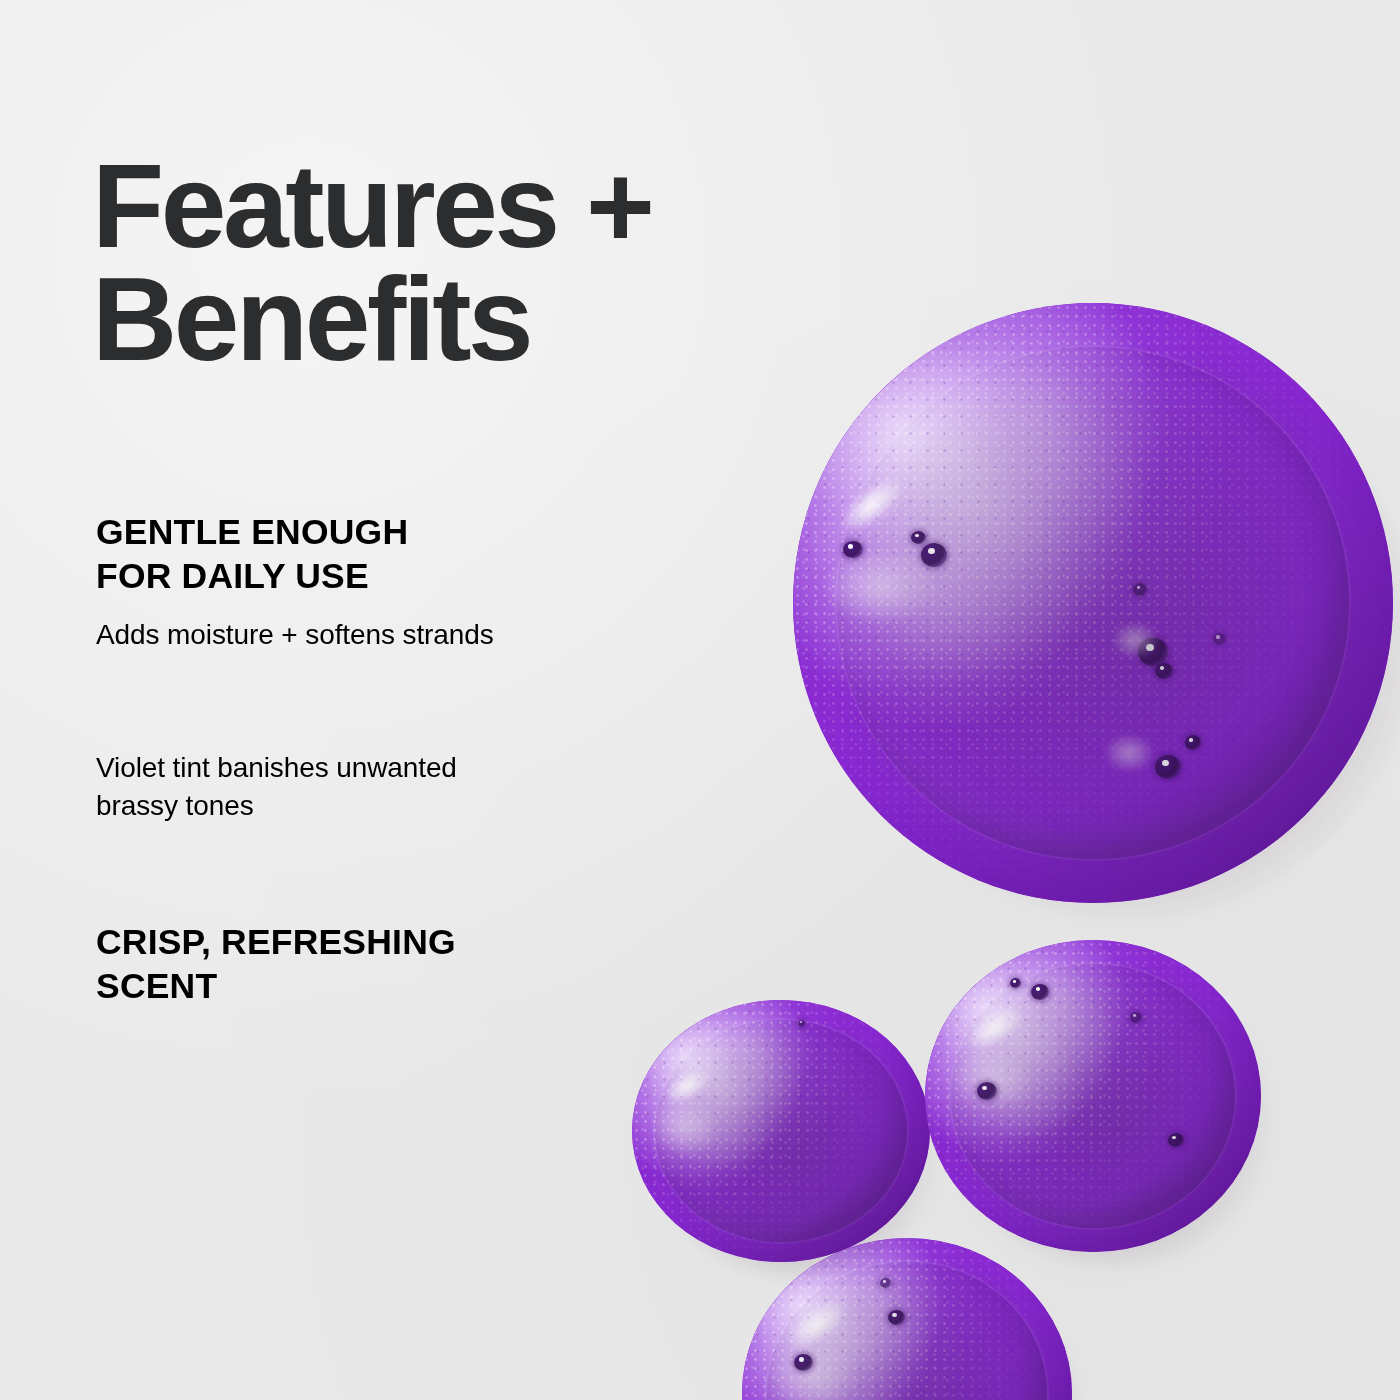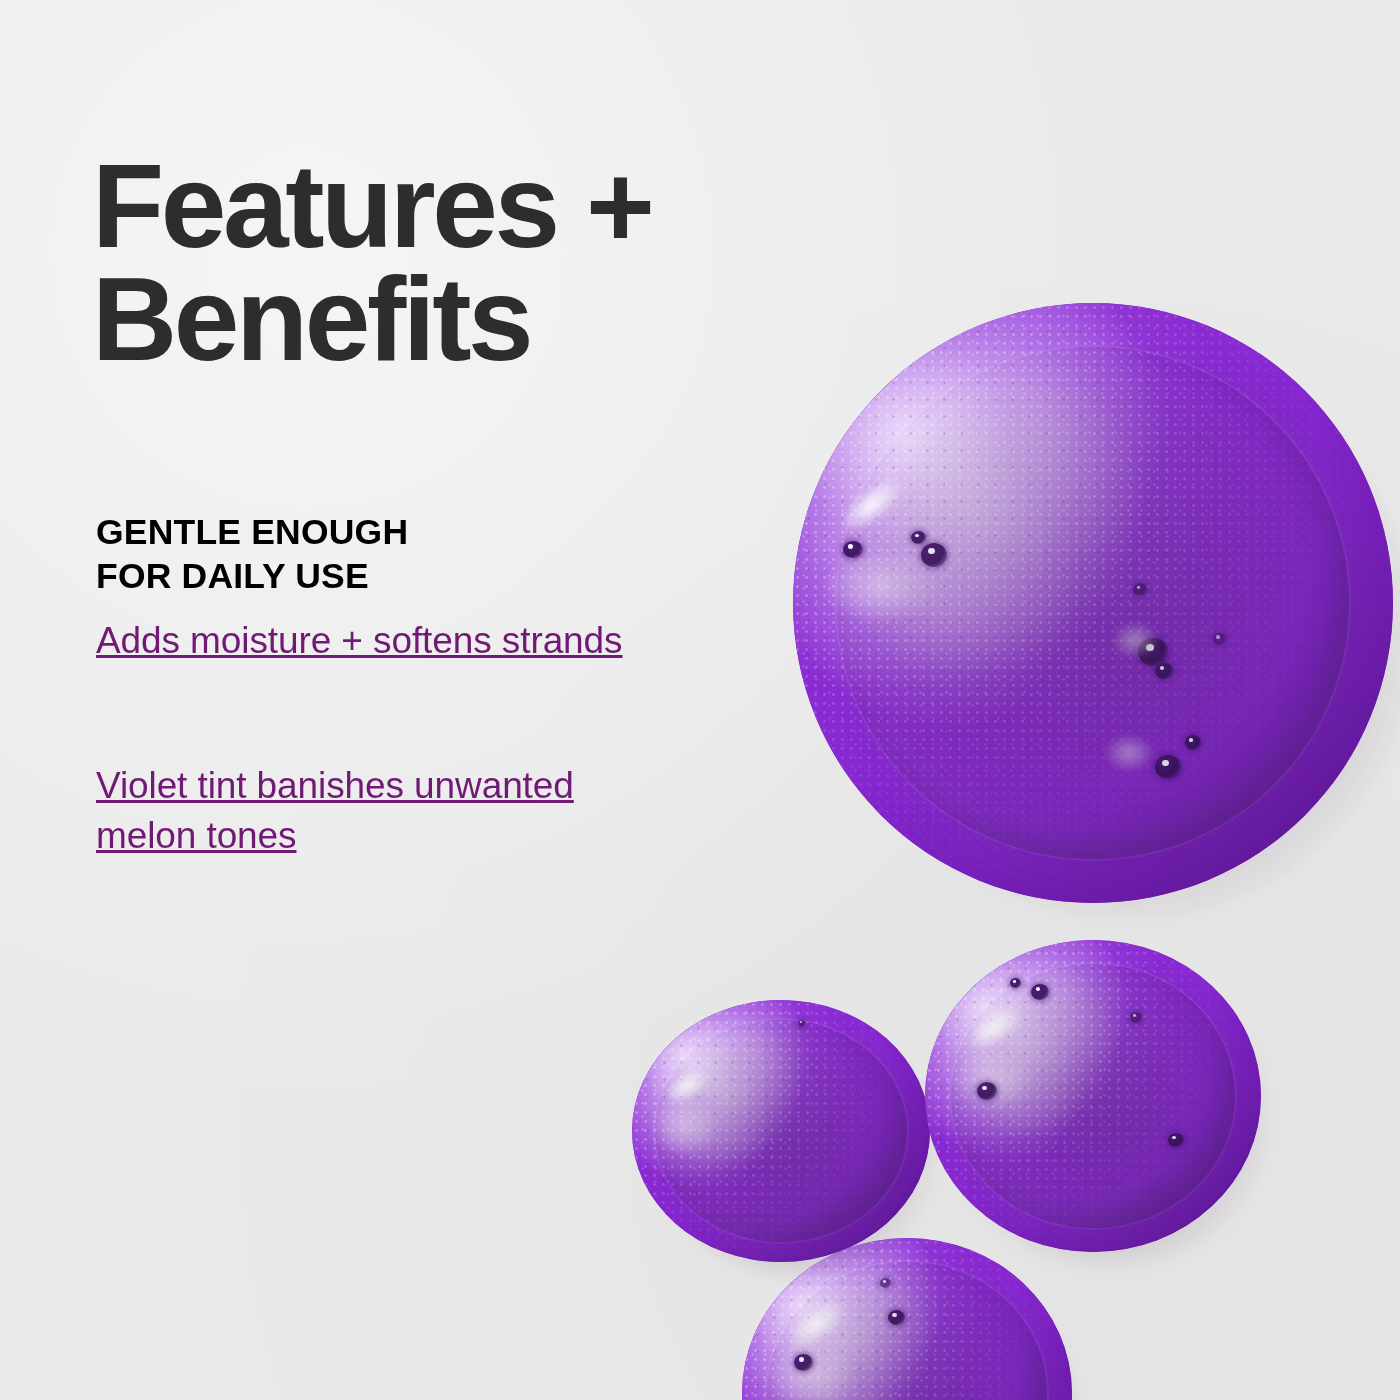--- a/index.html
+++ b/index.html
@@ -71,28 +71,27 @@
     line-height: 1.24;
     font-weight: 700;
     letter-spacing: 0.2px;
     color: #000000;
     margin: 0 0 18px 0;
     white-space: pre-line;
     text-transform: uppercase;
   }
 
   .feature-desc {
-    font-size: 37px;
+    font-size: 28px;
     line-height: 1.36;
     font-weight: 400;
     letter-spacing: -0.1px;
-    color: #701a75;
+    color: #000000;
     margin: 0;
     white-space: pre-line;
-    text-decoration: underline;
   }
 
   
   .droplets {
     position: absolute;
     inset: 0;
     z-index: 20;
   }
 
   .droplet {
@@ -320,22 +319,24 @@
     <div class="features">
 
       <div class="feature-block">
         <h2 class="feature-title">GENTLE ENOUGH
 FOR DAILY USE</h2>
         <p class="feature-desc">Adds moisture + softens strands</p>
       </div>
 
       <div class="feature-block">
         <p class="feature-desc">Violet tint banishes unwanted
-melon tones</p>
+brassy tones</p>
       </div>
 
       <div class="feature-block">
+        <h2 class="feature-title">CRISP, REFRESHING
+SCENT</h2>
       </div>
 
     </div>
   </div>
 
 </div>
 
 </body></html>

